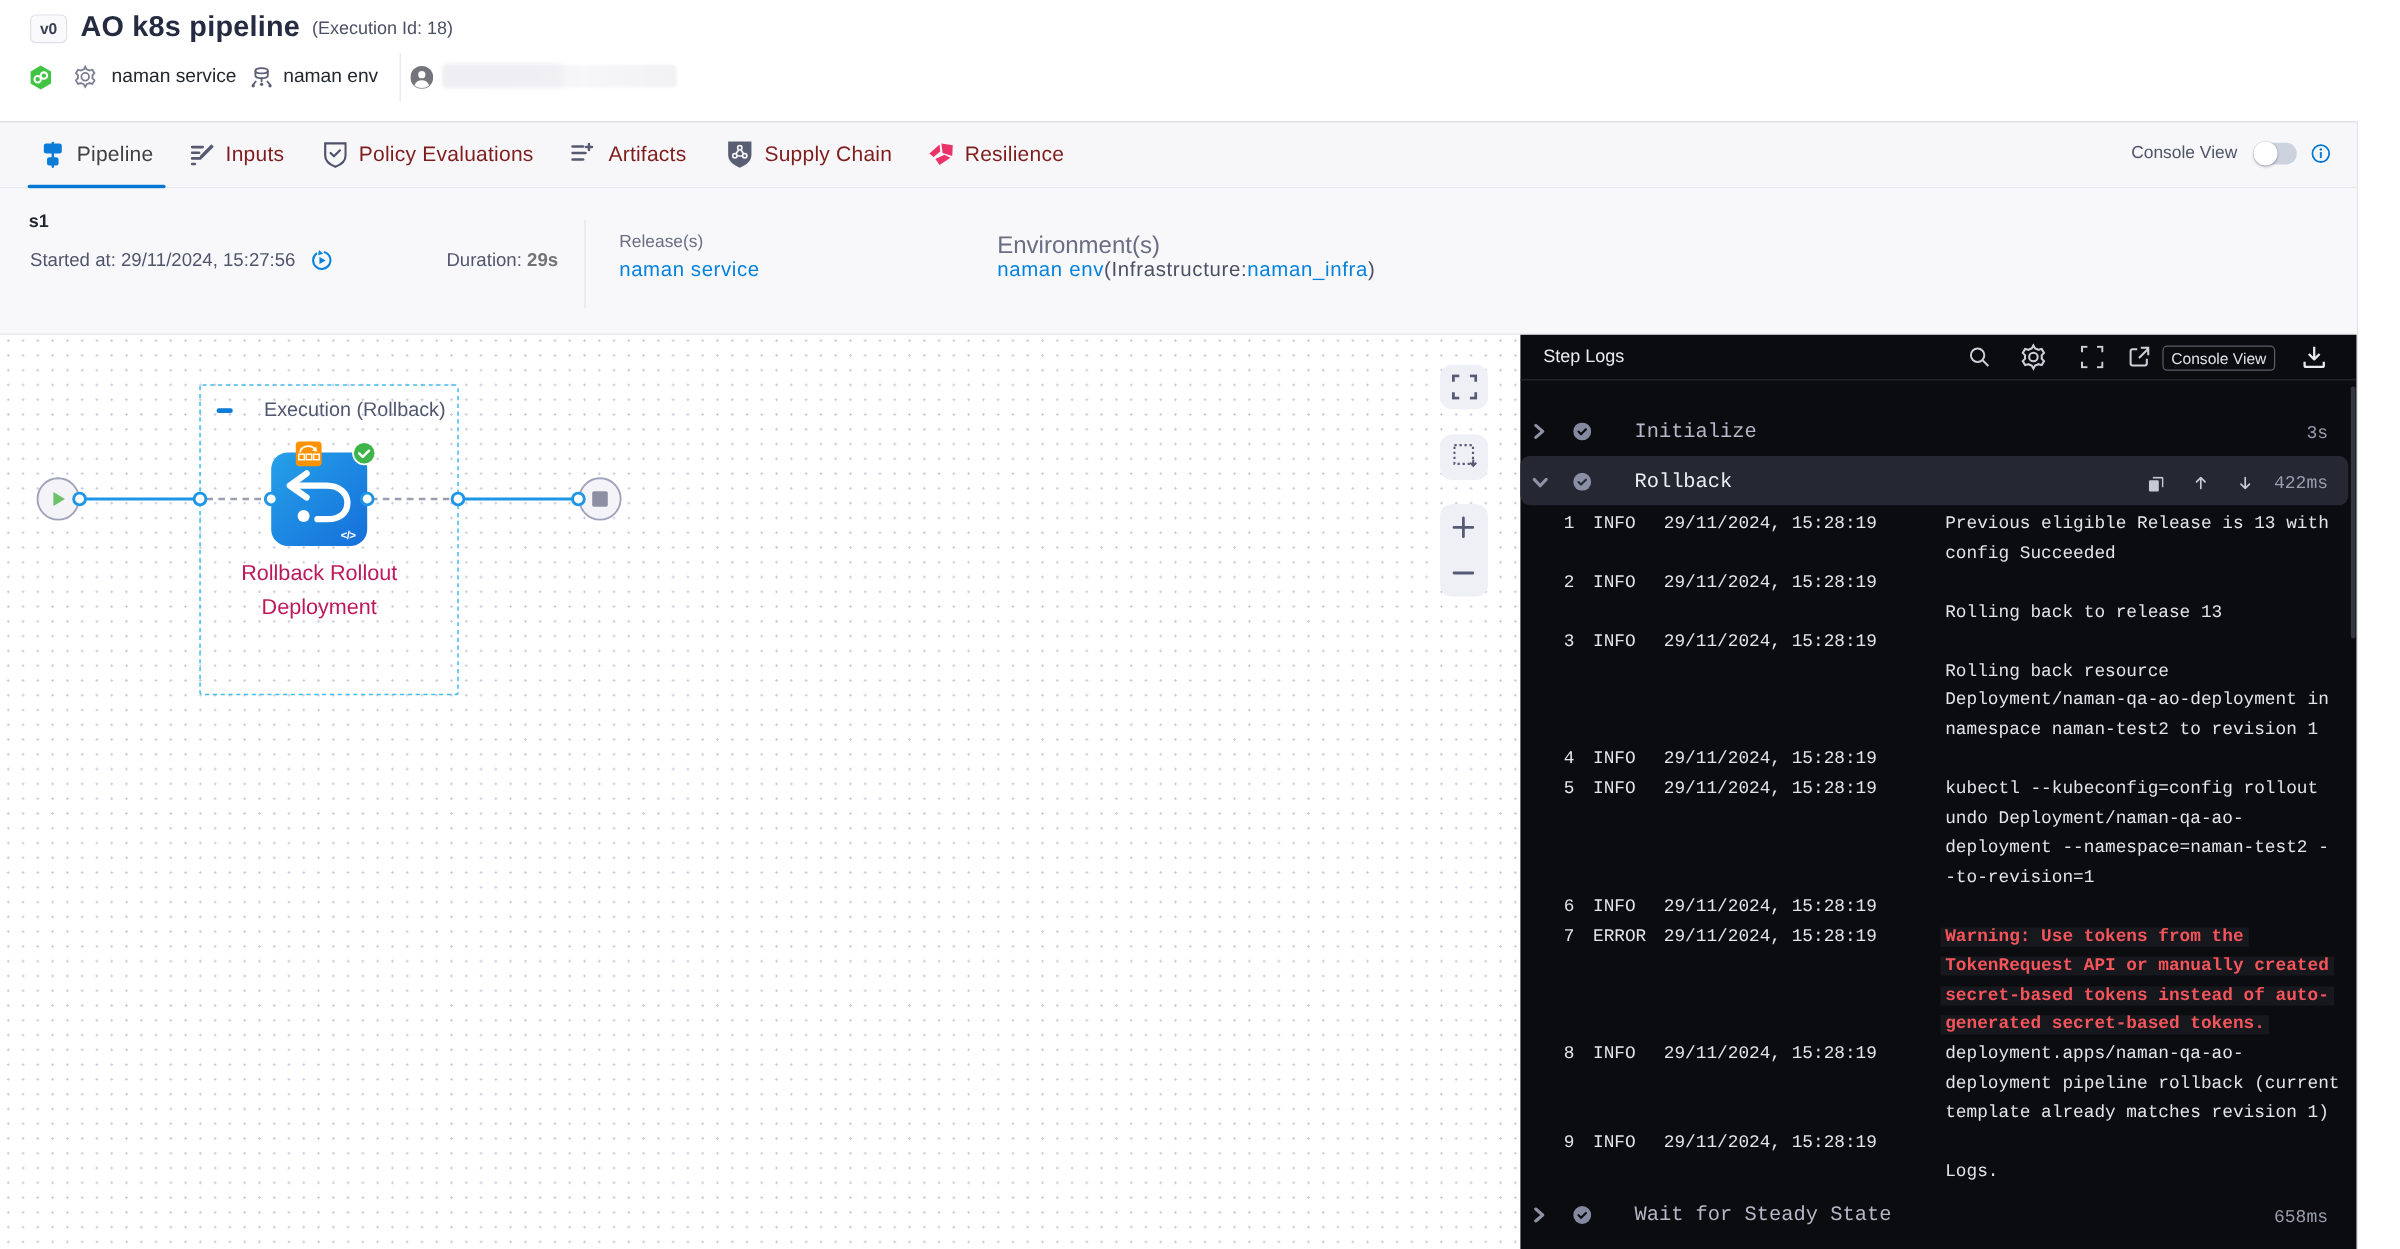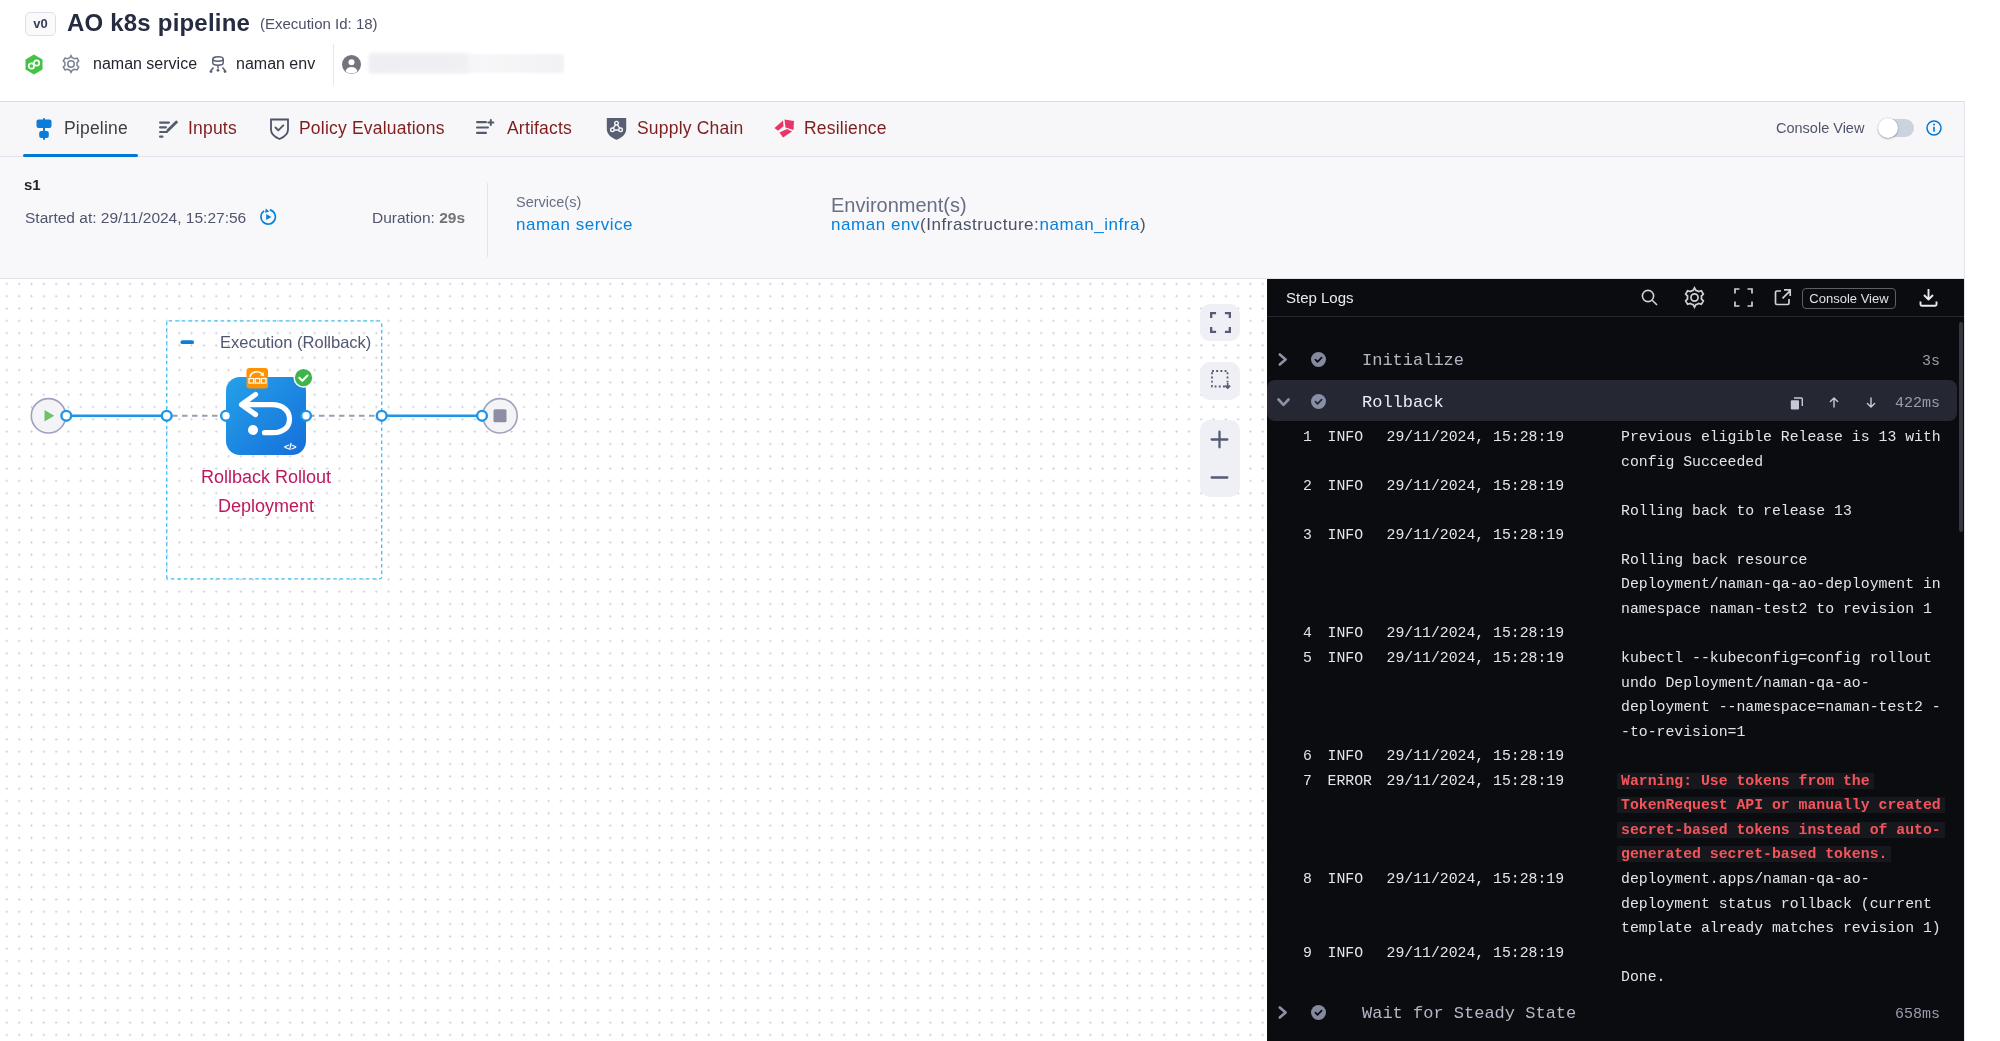--- a/index.html
+++ b/index.html
@@ -162,21 +162,21 @@
 <div class="a stage"></div>
 <div class="a s1">s1</div>
 <div class="a startedat">Started at: 29/11/2024, 15:27:56</div>
 <svg class="a" style="left:259px;top:208px" width="18" height="18" viewBox="0 0 18 18">
   <path d="M5.2,2.9 A7.2,7.2 0 1 0 10.8,1.9" fill="none" stroke="#0582dd" stroke-width="1.7"></path>
   <polygon points="6.8,0.4 6.1,4.8 10.3,3.4" fill="#0582dd"></polygon>
   <polygon points="7.2,6.1 12.4,9 7.2,11.9" fill="#0582dd"></polygon>
 </svg>
 <div class="a dur">Duration: <b>29s</b></div>
 <div class="a vsep2"></div>
-<div class="a svclbl">Service(s)</div>
+<div class="a svclbl">Release(s)</div>
 <div class="a svclink">naman service</div>
 <div class="a envlbl">Environment(s)</div>
 <div class="a envlink">naman env<span class="g">(Infrastructure:</span>naman_infra<span class="g">)</span></div>
 
 <div class="a canvas"></div>
 <svg class="a" style="left:0;top:279px" width="1267" height="762" viewBox="0 0 1267 762">
 <defs>
   <linearGradient id="bluebox" x1="0" y1="0" x2="1" y2="1">
     <stop offset="0" stop-color="#25a1e8"></stop>
         <stop offset="1" stop-color="#156fdb"></stop>
@@ -352,26 +352,26 @@
 <div class="mlv" style="top:768.7px">ERROR</div>
 <div class="mts" style="top:768.7px">29/11/2024, 15:28:19</div>
 <div class="mmsg red" style="top:768.7px"><span>Warning: Use tokens from the</span></div>
 <div class="mmsg red" style="top:793.3px"><span>TokenRequest API or manually created</span></div>
 <div class="mmsg red" style="top:817.8px"><span>secret-based tokens instead of auto-</span></div>
 <div class="mmsg red" style="top:842.4px"><span>generated secret-based tokens.</span></div>
 <div class="mln" style="top:866.9px">8</div>
 <div class="mlv" style="top:866.9px">INFO</div>
 <div class="mts" style="top:866.9px">29/11/2024, 15:28:19</div>
 <div class="mmsg" style="top:866.9px">deployment.apps/naman-qa-ao-</div>
-<div class="mmsg" style="top:891.5px">deployment status rollback (current</div>
+<div class="mmsg" style="top:891.5px">deployment pipeline rollback (current</div>
 <div class="mmsg" style="top:916.0px">template already matches revision 1)</div>
 <div class="mln" style="top:940.6px">9</div>
 <div class="mlv" style="top:940.6px">INFO</div>
 <div class="mts" style="top:940.6px">29/11/2024, 15:28:19</div>
-<div class="mmsg" style="top:965.1px">Done.</div>
+<div class="mmsg" style="top:965.1px">Logs.</div>
 <div class="a sb"></div>
 
 <svg class="a" style="left:1277px;top:1006px" width="11" height="13" viewBox="0 0 11 13">
     <path d="M2.8,1.5 L8.6,6.5 L2.8,11.5" fill="none" stroke="#8d92a6" stroke-width="2.6" stroke-linecap="round" stroke-linejoin="round"></path>
   </svg>
 <svg class="a" style="left:1310.5px;top:1005px" width="15" height="15" viewBox="0 0 17 17">
     <circle cx="8.5" cy="8.5" r="8.5" fill="#8489a0"></circle>
     <path d="M5,8.7 l2.4,2.4 4.6,-4.6" stroke="#0b0c10" stroke-width="2" fill="none" stroke-linecap="round" stroke-linejoin="round"></path>
   </svg>
 <div class="a sttl" style="left:1362px;top:1004px;color:#b4b7c6">Wait for Steady State</div>

